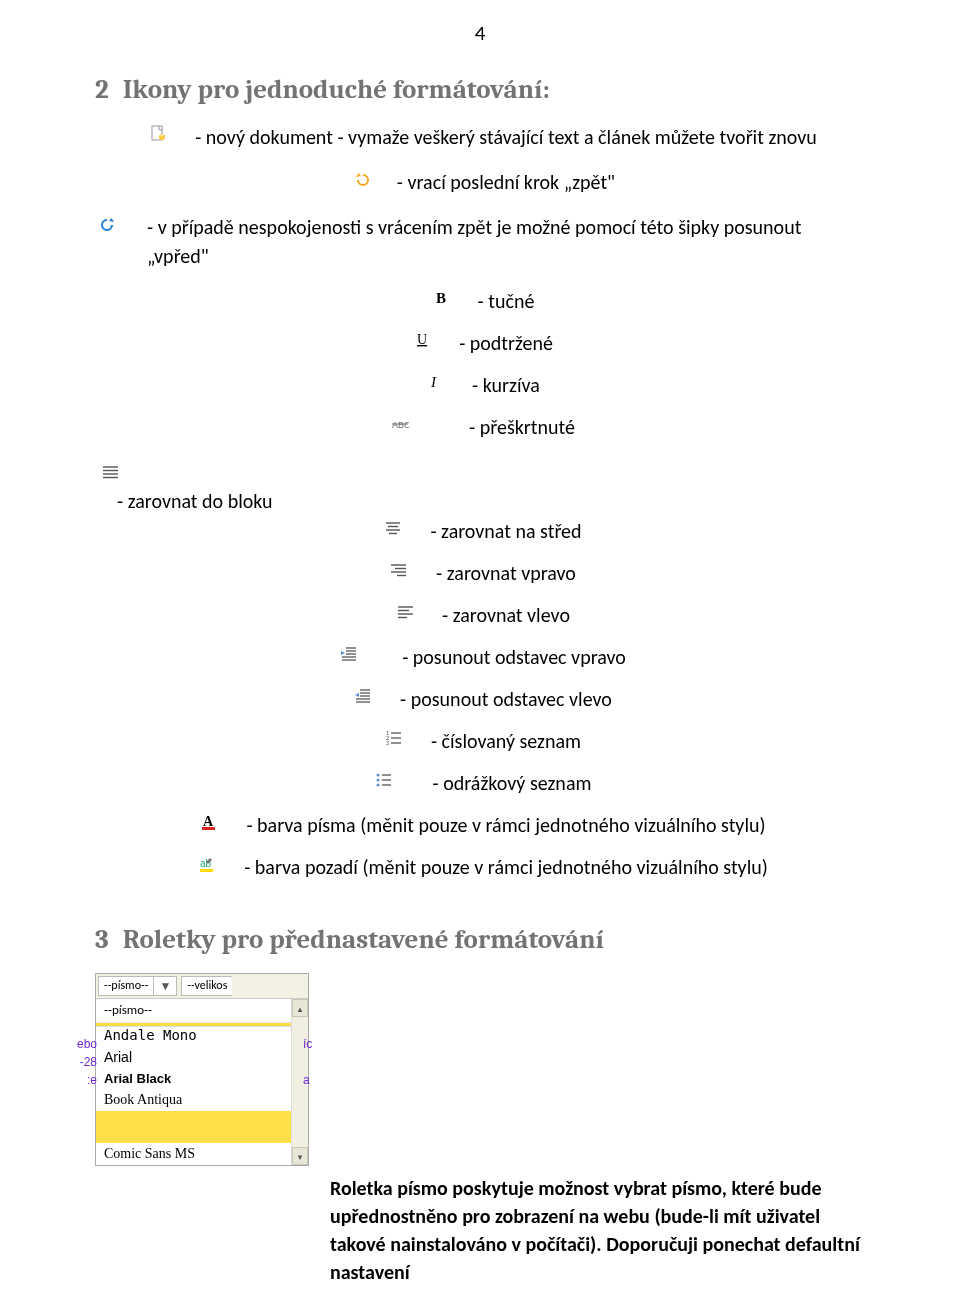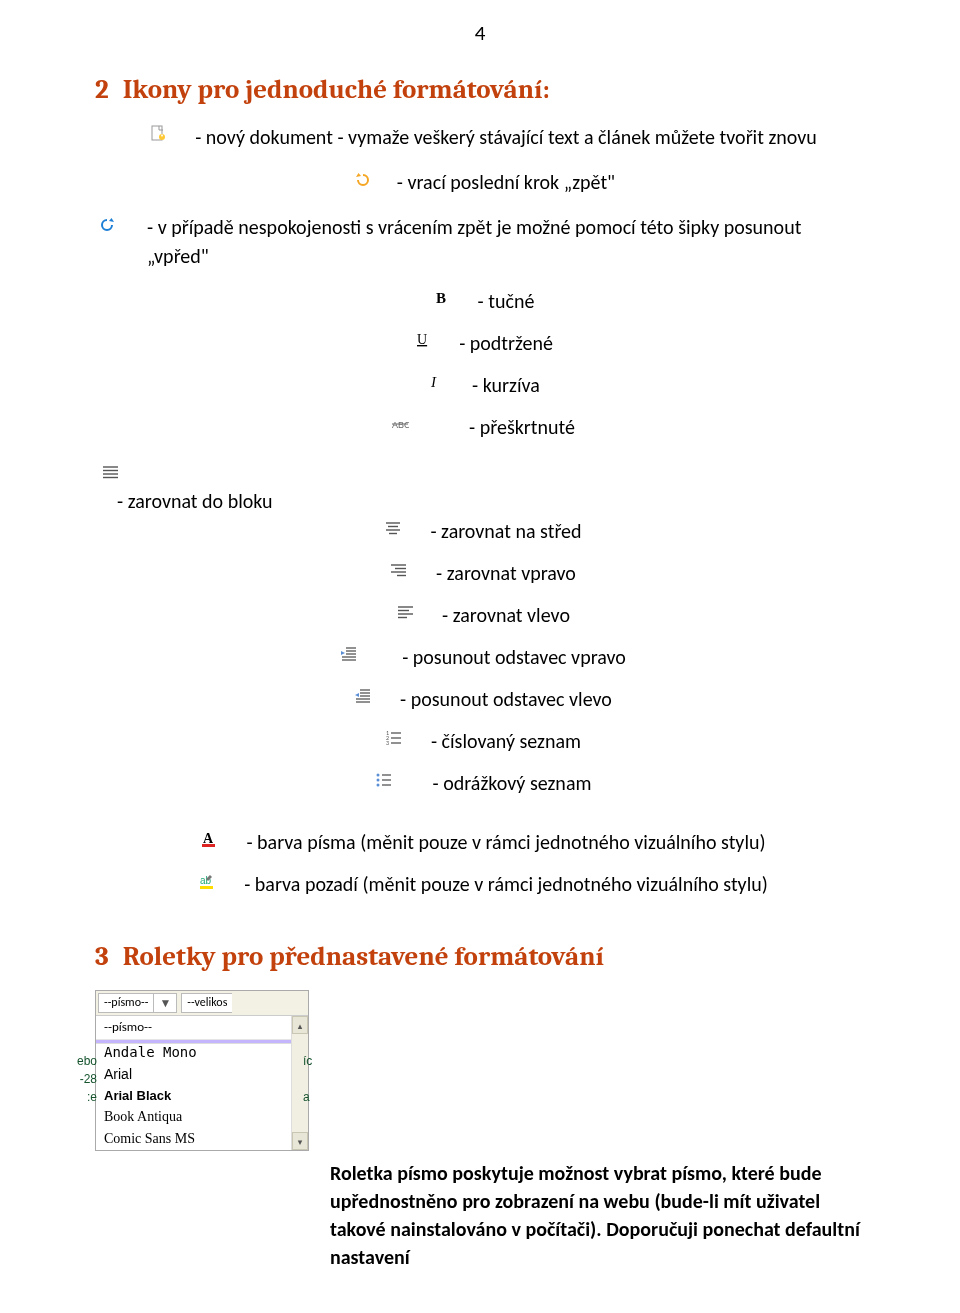--- a/index.html
+++ b/index.html
@@ -14,21 +14,21 @@
     padding: 60px 95px 40px 95px;
     position: relative;
   }
   .page-num {
     text-align: center;
     font-size: 21px;
     margin-bottom: 28px;
     margin-top: -40px;
   }
   h2.section {
-    color: #c2410c;
+    color: #737373;
     font-family: Cambria, "Times New Roman", serif;
     font-weight: bold;
     font-size: 27px;
     margin: 0 0 18px 0;
   }
   h2.section .num { margin-right: 14px; }
   .icon-row {
     display: flex;
     align-items: flex-start;
     margin-bottom: 6px;
@@ -53,21 +53,21 @@
     font-size: 20px;
     margin-left: 235px;
     line-height: 1.4;
     margin-top: 8px;
     font-weight: bold;
   }
   .dropdown-mock {
     position: relative;
     display: inline-block;
     border: 1px solid #aaa;
-    background: #c4b5fd;
+    background: #fde047;
     width: 212px;
     font-size: 13px;
     vertical-align: top;
   }
   .dd-topbar {
     display: flex;
     background: #f3f1e3;
     border-bottom: 1px solid #ccc;
   }
   .dd-topbar .combo {
@@ -99,21 +99,21 @@
     font-size: 13px;
     border-bottom: 1px solid #e5e5e5;
     padding-bottom: 5px;
     margin-bottom: 3px;
   }
   .dd-list .row.sep { border-top: 1px solid #ddd; padding-top: 0; }
   .dd-list .row.ff-andale { font-family: "Andale Mono", monospace; }
   .dd-list .row.ff-arial { font-family: Arial, sans-serif; }
   .dd-list .row.ff-arialblack { font-family: "Arial Black", Arial, sans-serif; font-weight: 900; font-size: 13px; }
   .dd-list .row.ff-book { font-family: "Book Antiqua", Palatino, serif; }
-  .dd-list .row.ff-comic { font-family: "Comic Sans MS", cursive; }
+  .dd-list .row.ff-comic { font-family: "Comic Sans MS", cursive; margin-top: 32px; }
   .dd-scroll {
     position: absolute;
     right: 0; top: 0; bottom: 0;
     width: 16px;
     background: #f1efe2;
     border-left: 1px solid #ddd;
   }
   .dd-scroll .btn {
     height: 16px;
     background: #e8e6d6;
@@ -125,21 +125,21 @@
     color: #555;
   }
   .dd-scroll .btn.bottom {
     position: absolute;
     bottom: 0; left: 0; right: 0;
   }
   .cut-left, .cut-right {
     position: absolute;
     top: 62px;
     font-size: 12px;
-    color: #14532d;
+    color: #6d28d9;
     line-height: 1.5;
     font-family: Arial, sans-serif;
   }
   .cut-left { left: -18px; width: 20px; text-align: right; }
   .cut-right { right: -6px; width: 12px; }
   .sec3-area { position: relative; margin-top: 8px; }
 </style>
 </head>
 <body>
 
@@ -289,21 +289,21 @@
             <text x="1" y="6" font-size="6" fill="#555">1</text>
             <text x="1" y="11" font-size="6" fill="#555">2</text>
             <text x="1" y="16" font-size="6" fill="#555">3</text>
             <line x1="6" y1="4" x2="16" y2="4" stroke="#555" stroke-width="1.3"></line>
             <line x1="6" y1="9" x2="16" y2="9" stroke="#555" stroke-width="1.3"></line>
             <line x1="6" y1="14" x2="16" y2="14" stroke="#555" stroke-width="1.3"></line>
           </svg>
         </div>
         <div class="label">- číslovaný seznam</div>
       </div>
-      <div class="icon-row" style="margin-bottom: 30px;">
+      <div class="icon-row" style="margin-bottom: 13px;">
         <div class="icon-cell">
           <svg width="18" height="18" viewBox="0 0 18 18">
             <circle cx="3" cy="4" r="1.5" fill="#5a8fd6"></circle>
             <circle cx="3" cy="9" r="1.5" fill="#5a8fd6"></circle>
             <circle cx="3" cy="14" r="1.5" fill="#5a8fd6"></circle>
             <line x1="7" y1="4" x2="16" y2="4" stroke="#555" stroke-width="1.3"></line>
             <line x1="7" y1="9" x2="16" y2="9" stroke="#555" stroke-width="1.3"></line>
             <line x1="7" y1="14" x2="16" y2="14" stroke="#555" stroke-width="1.3"></line>
           </svg>
         </div>

